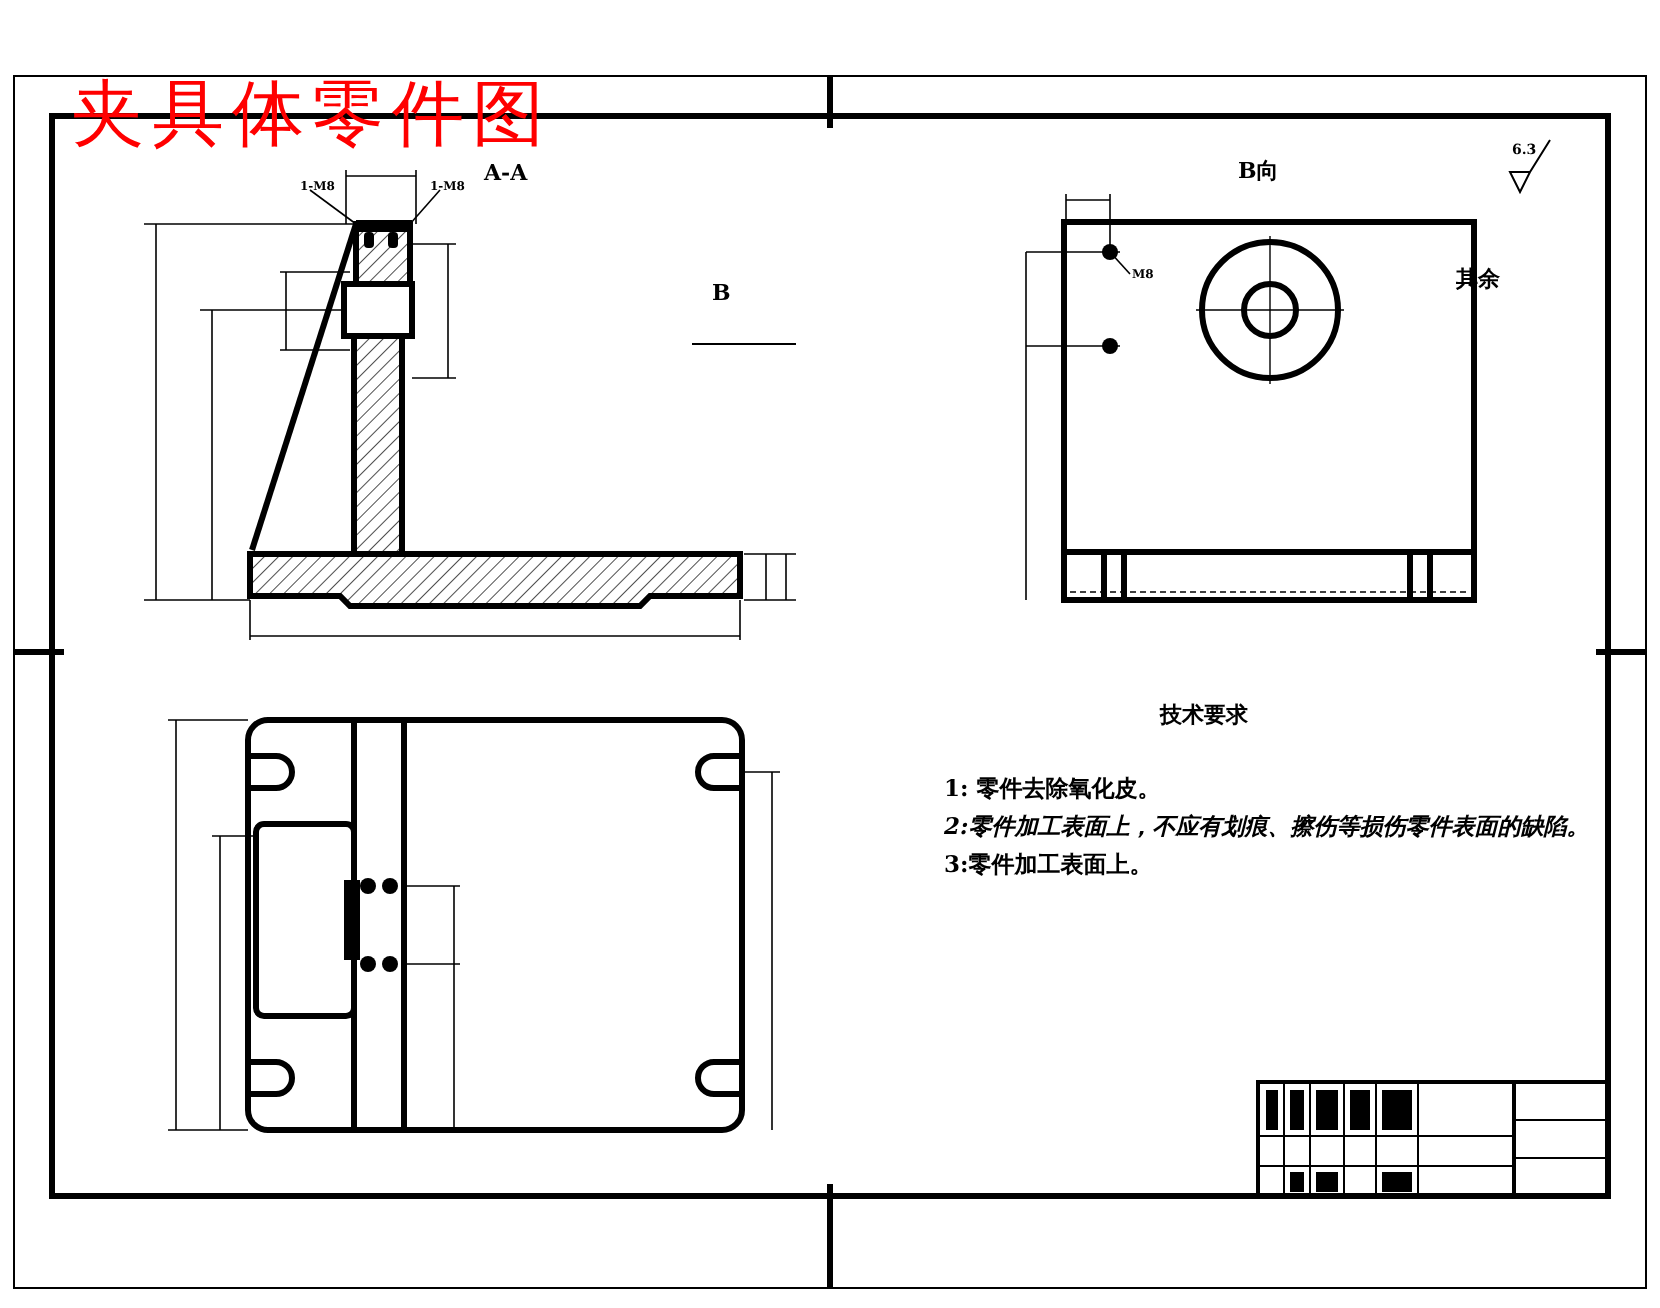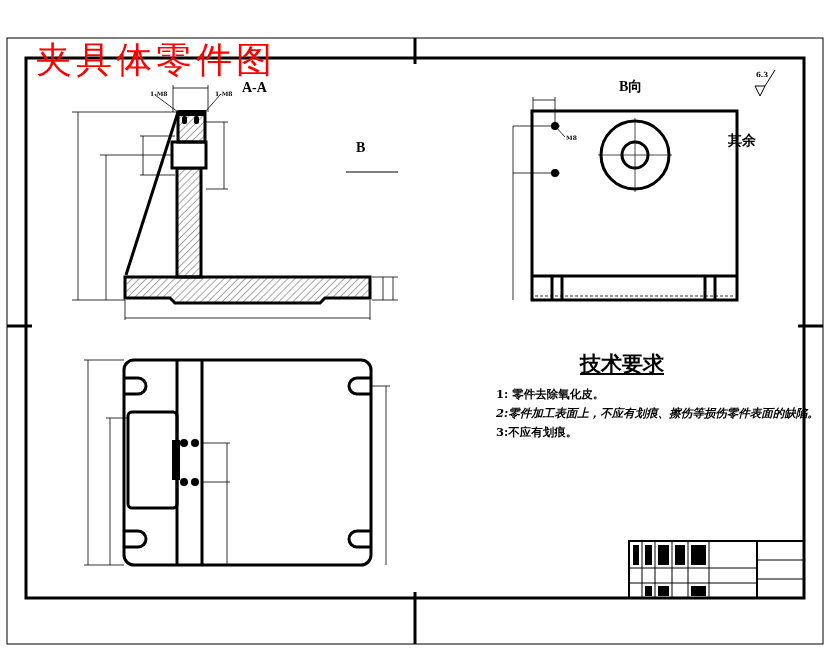--- a/index.html
+++ b/index.html
@@ -1,22 +1,22 @@
 <!DOCTYPE html>
 <html><head>
 <meta charset="utf-8">
 <style>
   html,body{margin:0;padding:0;background:#fff;}
   body{width:830px;height:654px;position:relative;overflow:hidden;font-family:"DejaVu Sans",sans-serif;}
   #canvas{position:absolute;left:0;top:0;}
-  .title-red{position:absolute;left:36px;top:38px;font-family:Liberation Serif, serif;font-size:36px;color:#ff0000;letter-spacing:4px;line-height:44px;white-space:nowrap;}
+  .title-red{position:absolute;left:36px;top:38px;font-family:Liberation Mono, monospace;font-size:36px;color:#ff0000;letter-spacing:4px;line-height:44px;white-space:nowrap;}
   .lbl{position:absolute;font-family:"DejaVu Serif",serif;color:#000;font-weight:bold;white-space:nowrap;}
-  .tech-title{left:580px;top:350px;font-size:21px;text-decoration:underline;}
-  .tech-item{left:472px;font-size:11.5px;margin-left:24px;}
-  .small{font-size:14px;font-family:Liberation Serif, serif;}
+  .tech-title{left:580px;top:350px;font-size:11px;}
+  .tech-item{left:472px;font-size:11.5px;}
+  .small{font-size:11px;}
 </style>
 </head>
 <body>
 
 <svg id="canvas" width="830" height="654" viewBox="0 0 830 654" xmlns="http://www.w3.org/2000/svg">
 
   <rect x="7" y="38" width="816" height="606" fill="none" stroke="#000" stroke-width="1"></rect>
 
   <rect x="26" y="58" width="778" height="540" fill="none" stroke="#000" stroke-width="3"></rect>
 
@@ -174,13 +174,13 @@
 <div class="lbl small" style="left:619px;top:78px;">B向</div>
 <div class="lbl small" style="left:728px;top:84px;margin-top:48px;">其余</div>
 <div class="lbl" style="left:756px;top:70px;font-size:7px;">6.3</div>
 <div class="lbl" style="left:150px;top:90px;font-size:6px;">1-M8</div>
 <div class="lbl" style="left:215px;top:90px;font-size:6px;">1-M8</div>
 <div class="lbl" style="left:566px;top:134px;font-size:6px;">M8</div>
 
 <div class="lbl tech-title">技术要求</div>
 <div class="lbl tech-item" style="top:387px;">1: 零件去除氧化皮。</div>
 <div class="lbl tech-item" style="top:406px;font-style:italic;">2:零件加工表面上，不应有划痕、擦伤等损伤零件表面的缺陷。</div>
-<div class="lbl tech-item" style="top:425px;">3:不应有划痕。</div>
+<div class="lbl tech-item" style="top:425px;">3:零件加工表面上。</div>
 
 </body></html>

